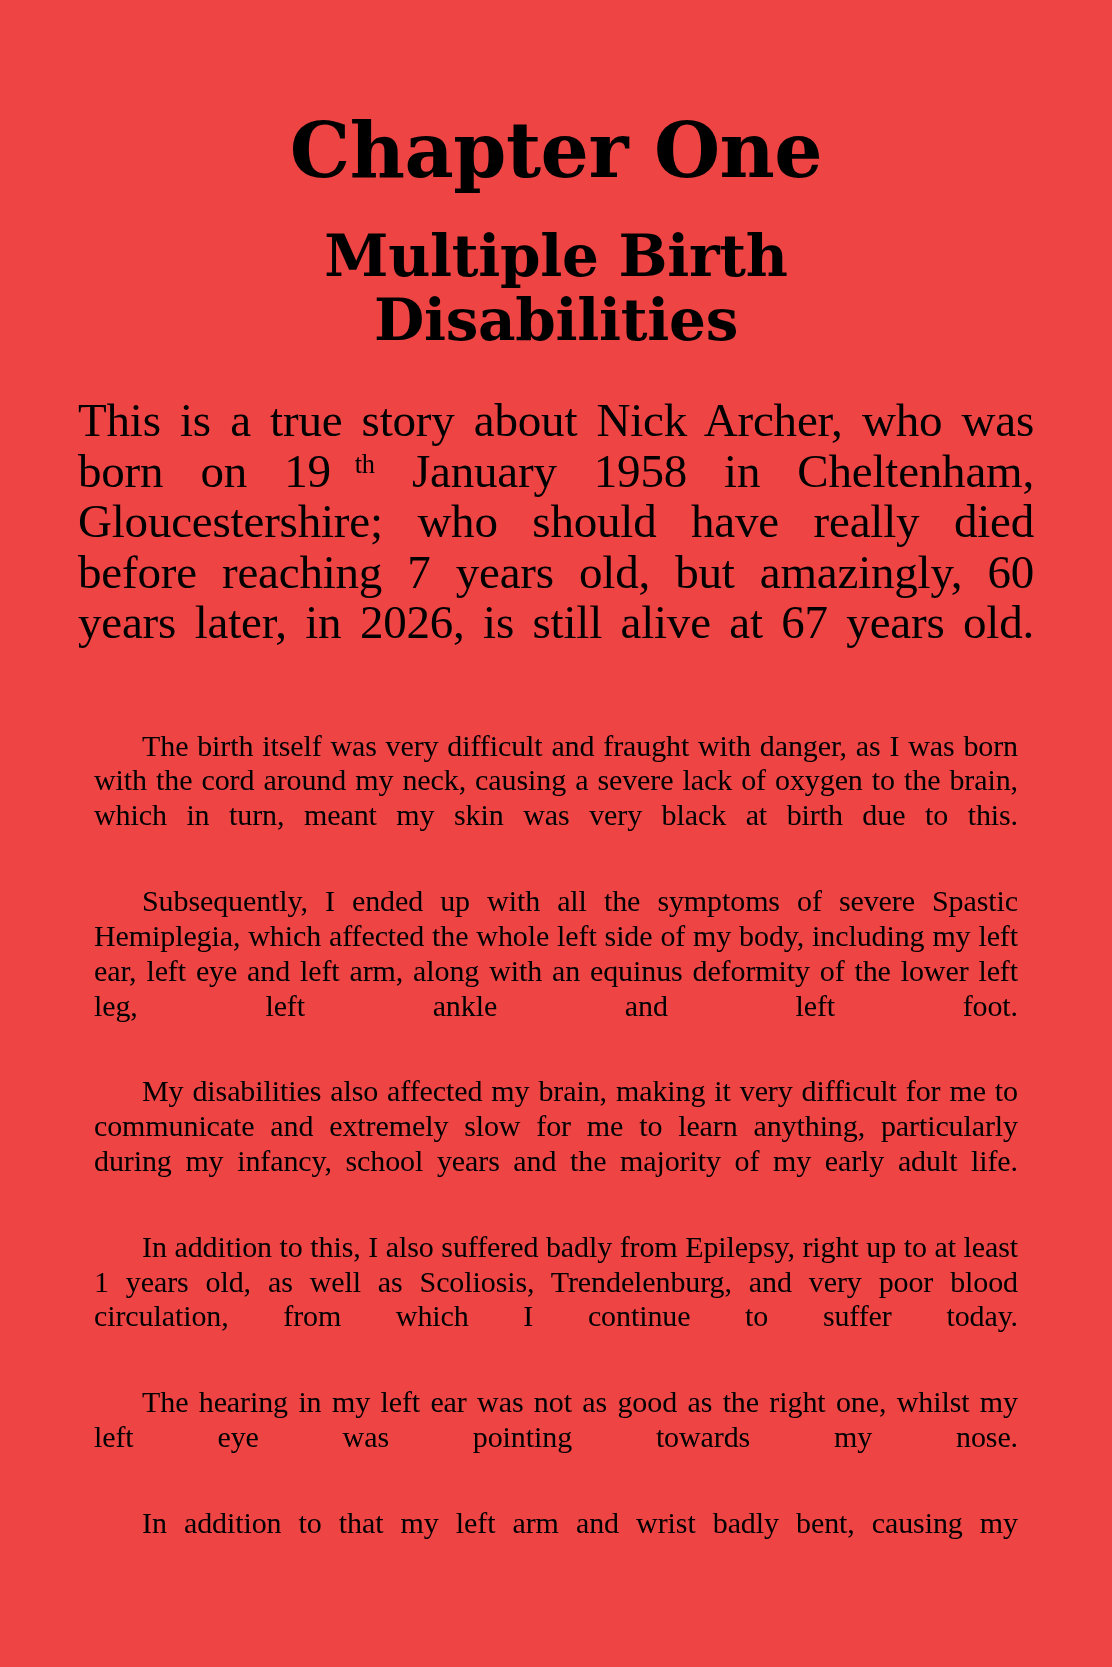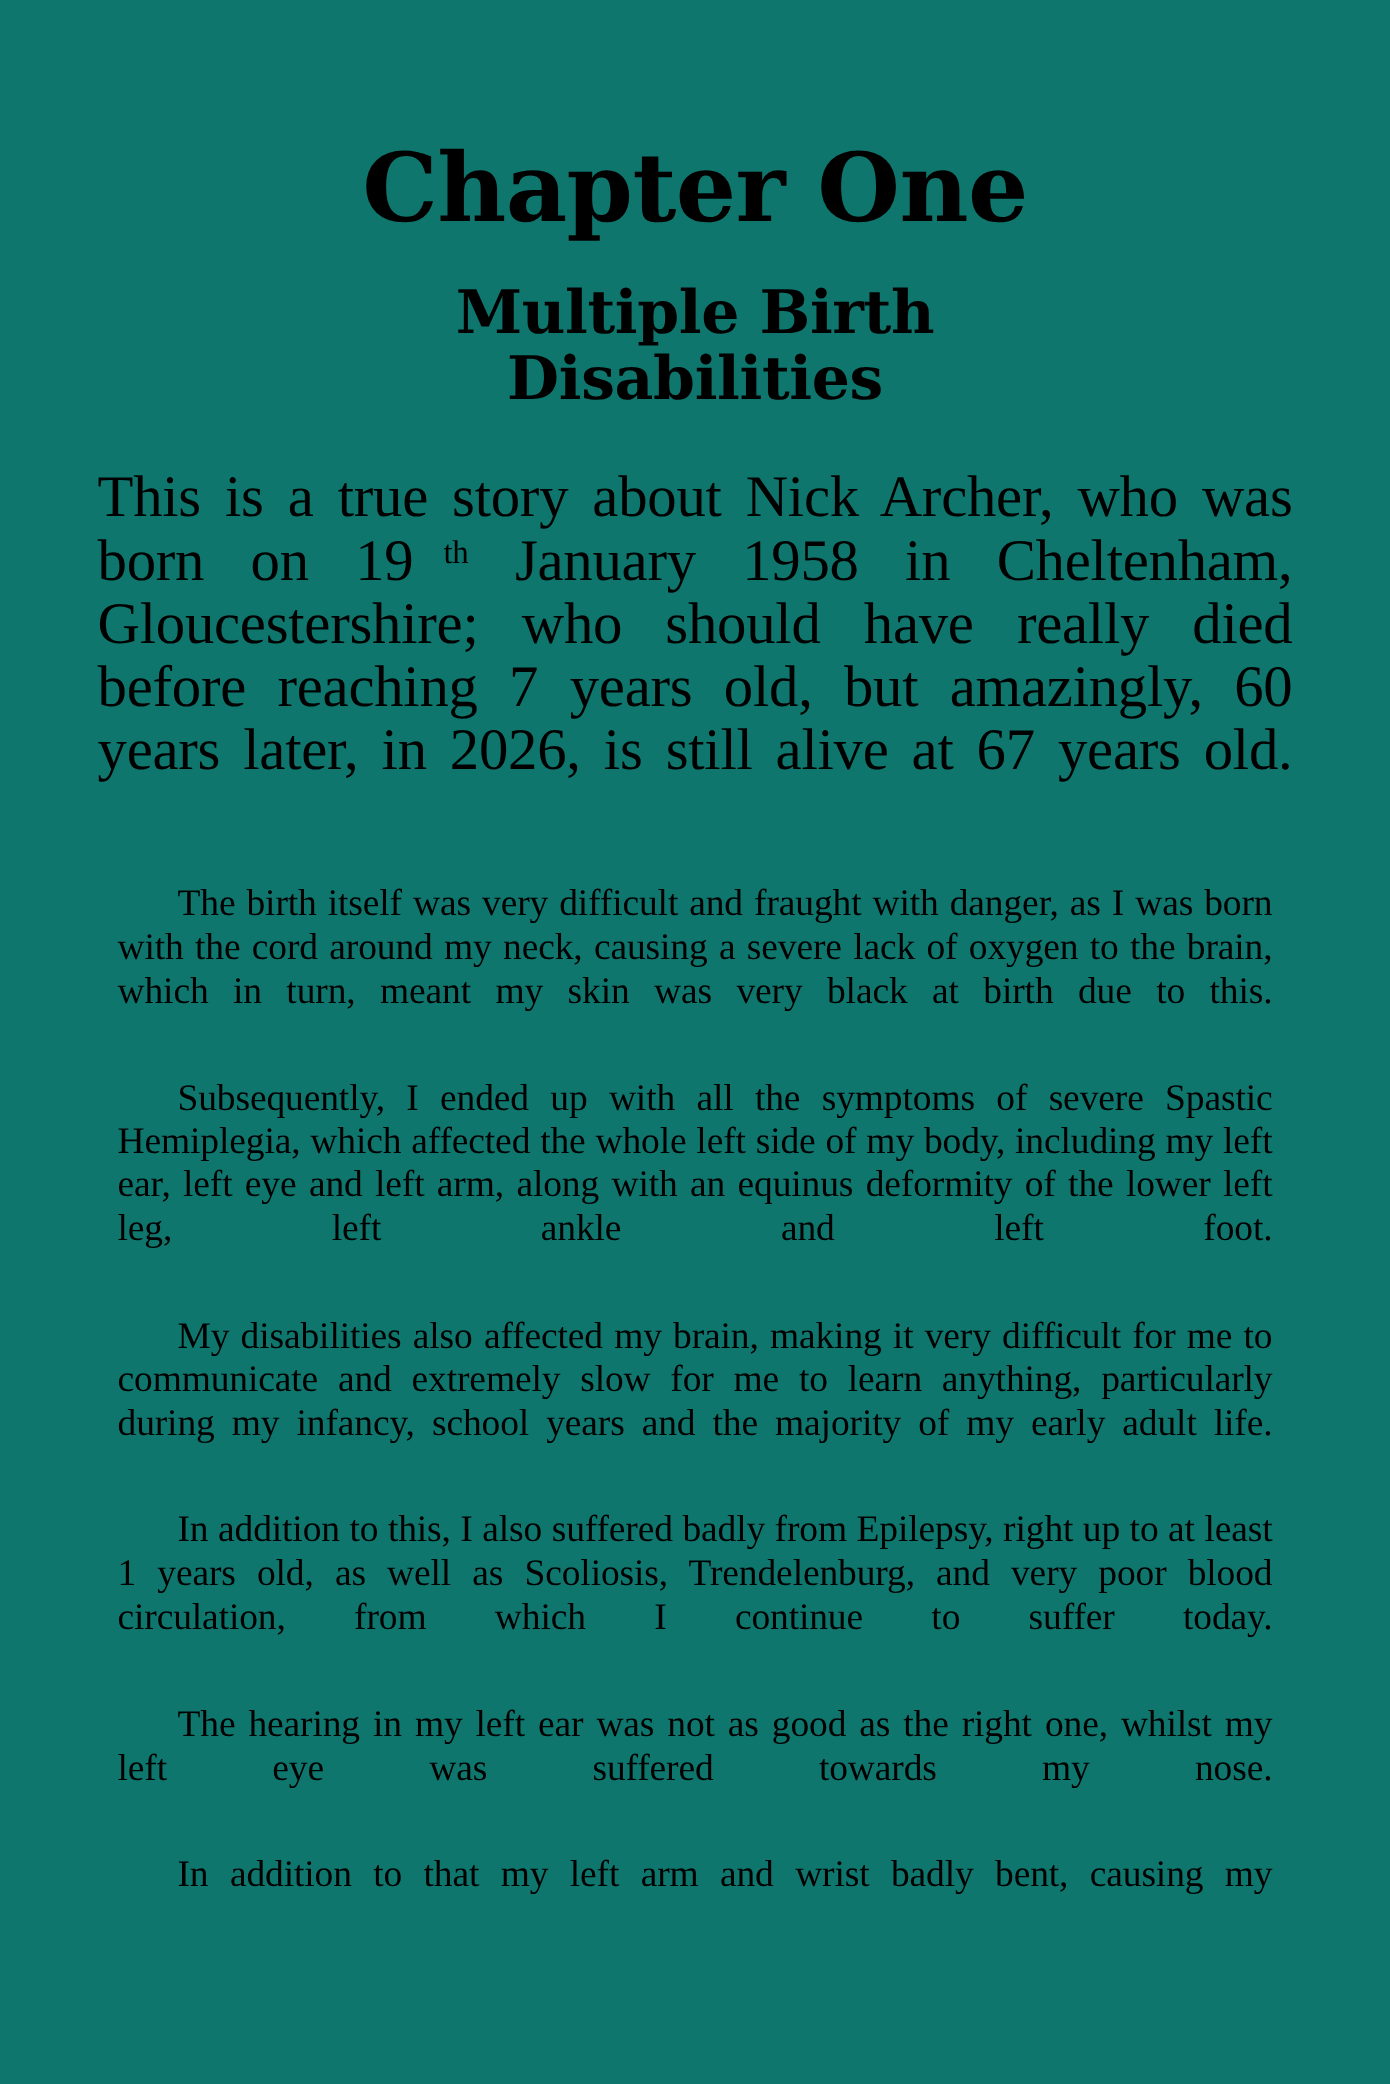--- a/index.html
+++ b/index.html
@@ -17,42 +17,42 @@
     color: #000000;
     -webkit-font-smoothing: antialiased;
   }
 
   .page {
     position: relative;
     width: 1112px;
     height: 1667px;
     box-sizing: border-box;
     padding: 0 78px 0 78px;
-    background: #0f766e;
+    background: #ef4444;
   }
 
   
   .chapter-title {
     margin: 0;
     padding-top: 112px;
     text-align: center;
     font-family: "DejaVu Serif", "Liberation Serif", serif;
     font-weight: 700;
     font-size: 76px;
     line-height: 1.02;
     letter-spacing: -0.5px;
   }
 
   .chapter-subtitle {
     margin: 0;
     padding-top: 34px;
     text-align: center;
     font-family: "DejaVu Serif", "Liberation Serif", serif;
     font-weight: 700;
-    font-size: 48px;
+    font-size: 58px;
     line-height: 1.12;
     letter-spacing: -0.3px;
     max-width: 660px;
     margin-left: auto;
     margin-right: auto;
   }
 
   
   .lead {
     margin: 0;
@@ -108,17 +108,17 @@
 
   <h2 class="chapter-subtitle">Multiple Birth Disabilities</h2>
 
   <p class="lead"><span>This is a true story about Nick Archer, who was born on 19</span><sup>th</sup><span> January 1958 in Cheltenham, Gloucestershire; who should have really died before reaching 7 years old, but amazingly, 60 years later, in 2026, is still alive at 67 years old.</span></p>
 
   <div class="body-block">
     <p class="body-par">The birth itself was very difficult and fraught with danger, as I was born with the cord around my neck, causing a severe lack of oxygen to the brain, which in turn, meant my skin was very black at birth due to this.</p>
     <p class="body-par">Subsequently, I ended up with all the symptoms of severe Spastic Hemiplegia, which affected the whole left side of my body, including my left ear, left eye and left arm, along with an equinus deformity of the lower left leg, left ankle and left foot.</p>
     <p class="body-par">My disabilities also affected my brain, making it very difficult for me to communicate and extremely slow for me to learn anything, particularly during my infancy, school years and the majority of my early adult life.</p>
     <p class="body-par">In addition to this, I also suffered badly from Epilepsy, right up to at least 1 years old, as well as Scoliosis, Trendelenburg, and very poor blood circulation, from which I continue to suffer today.</p>
-    <p class="body-par">The hearing in my left ear was not as good as the right one, whilst my left eye was suffered towards my nose.</p>
+    <p class="body-par">The hearing in my left ear was not as good as the right one, whilst my left eye was pointing towards my nose.</p>
     <p class="body-par">In addition to that my left arm and wrist badly bent, causing my</p>
   </div>
 
 </div>
 
 </body></html>

